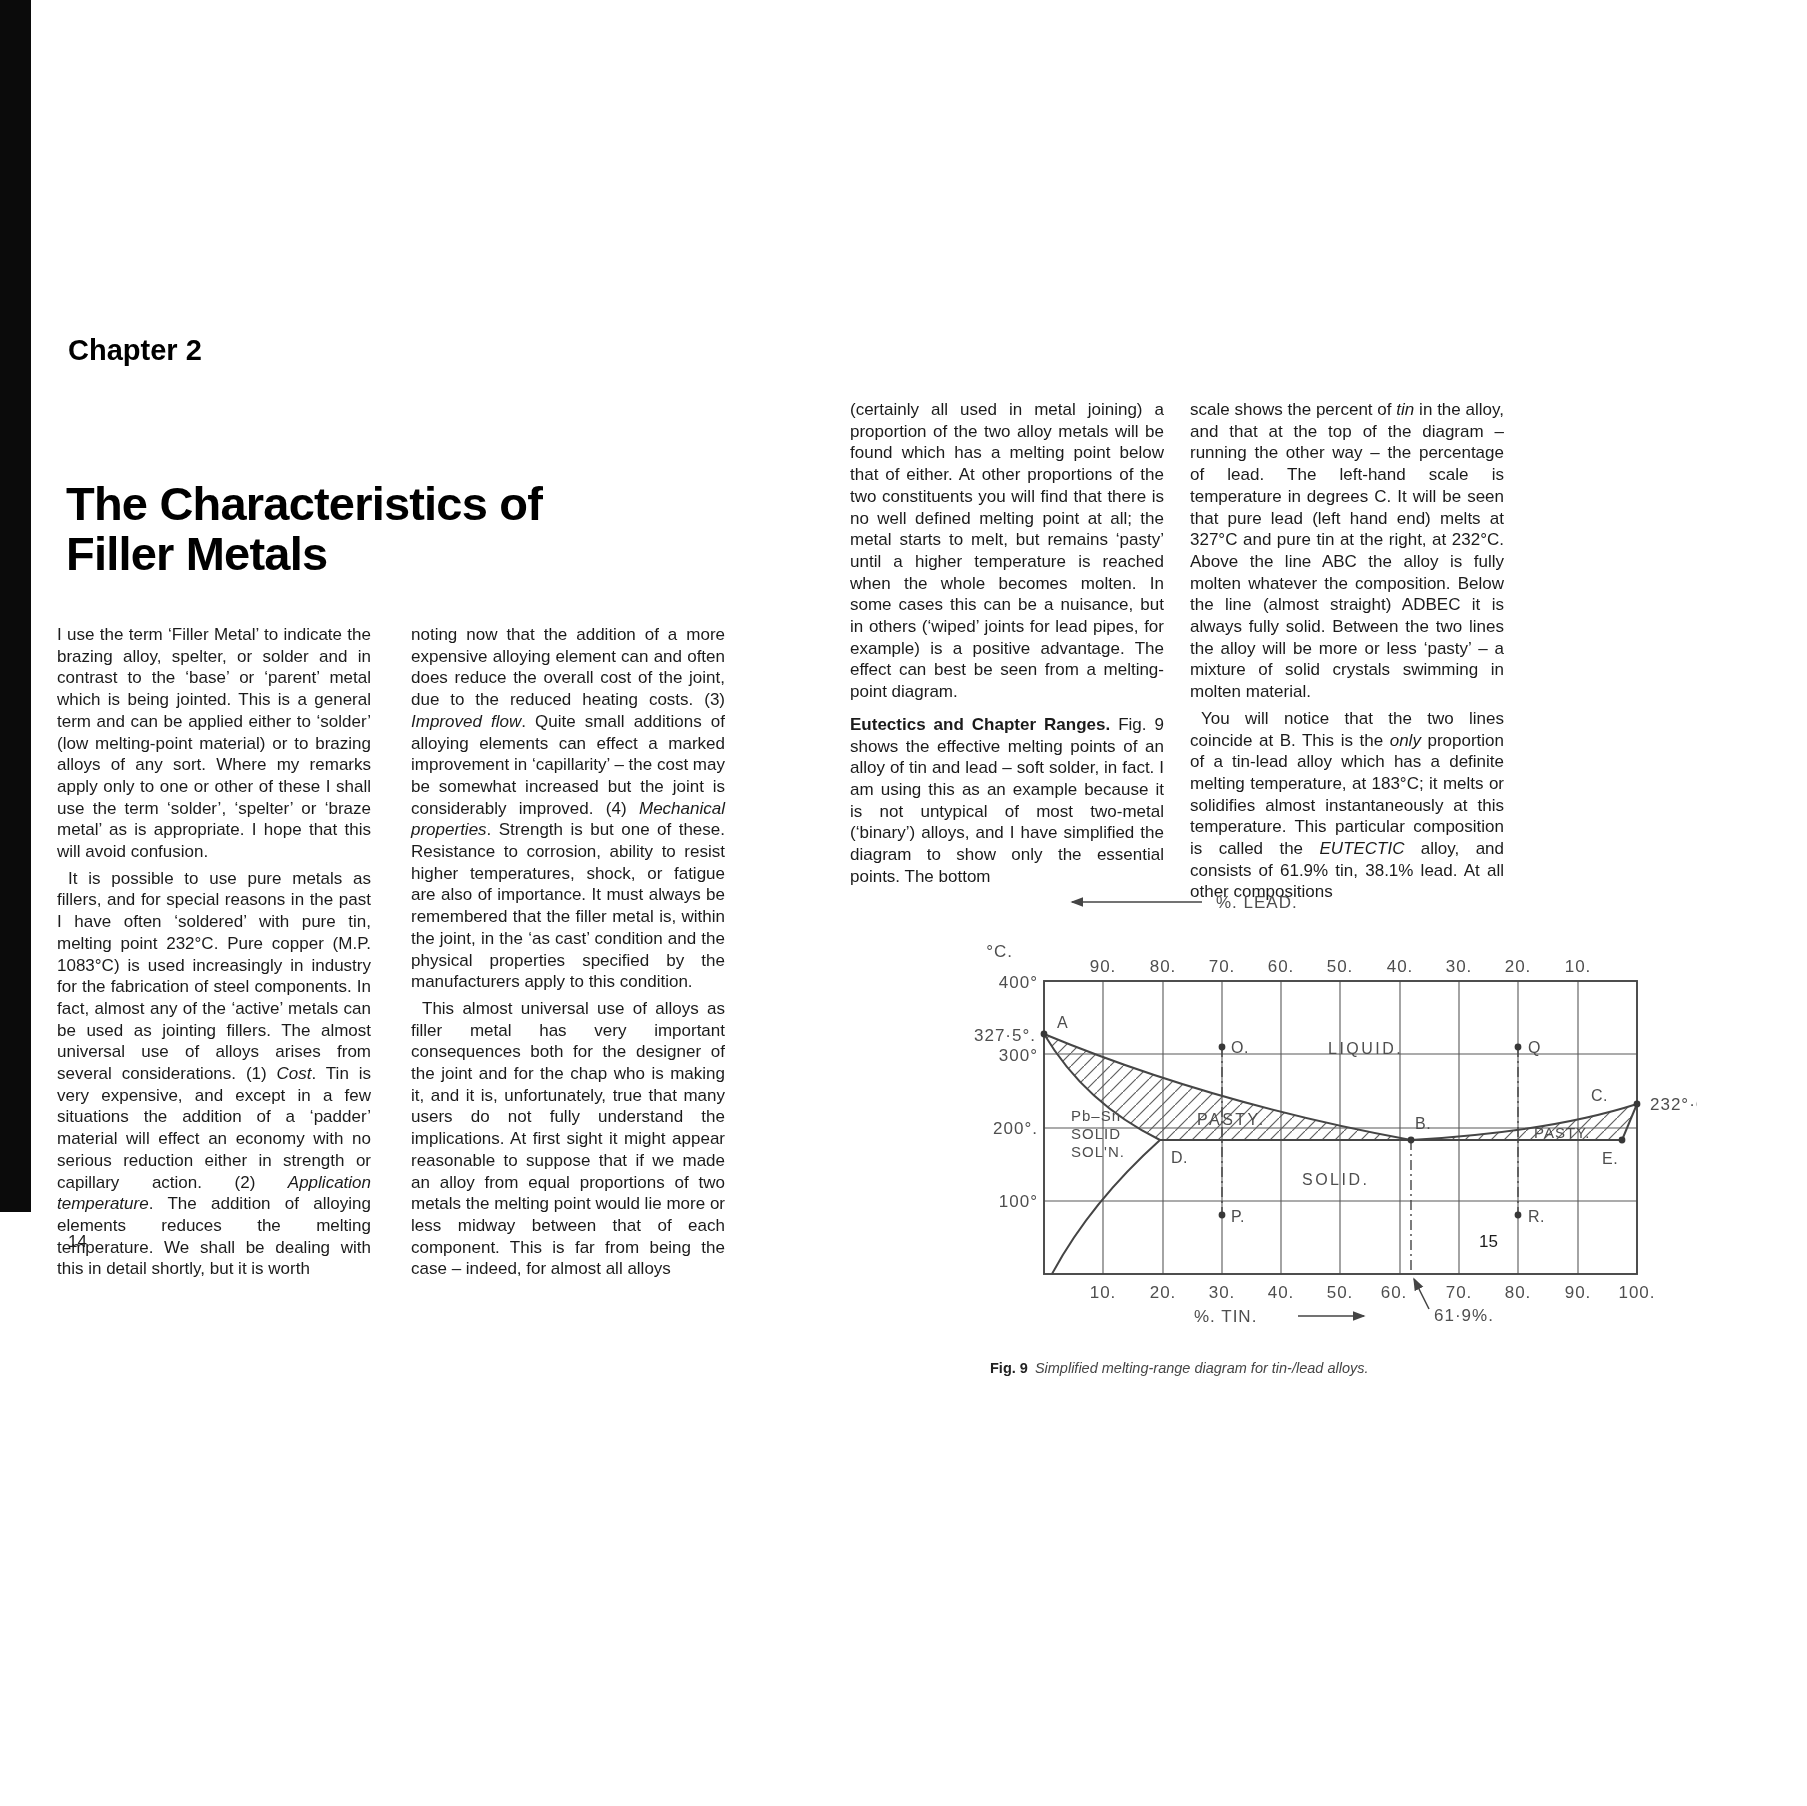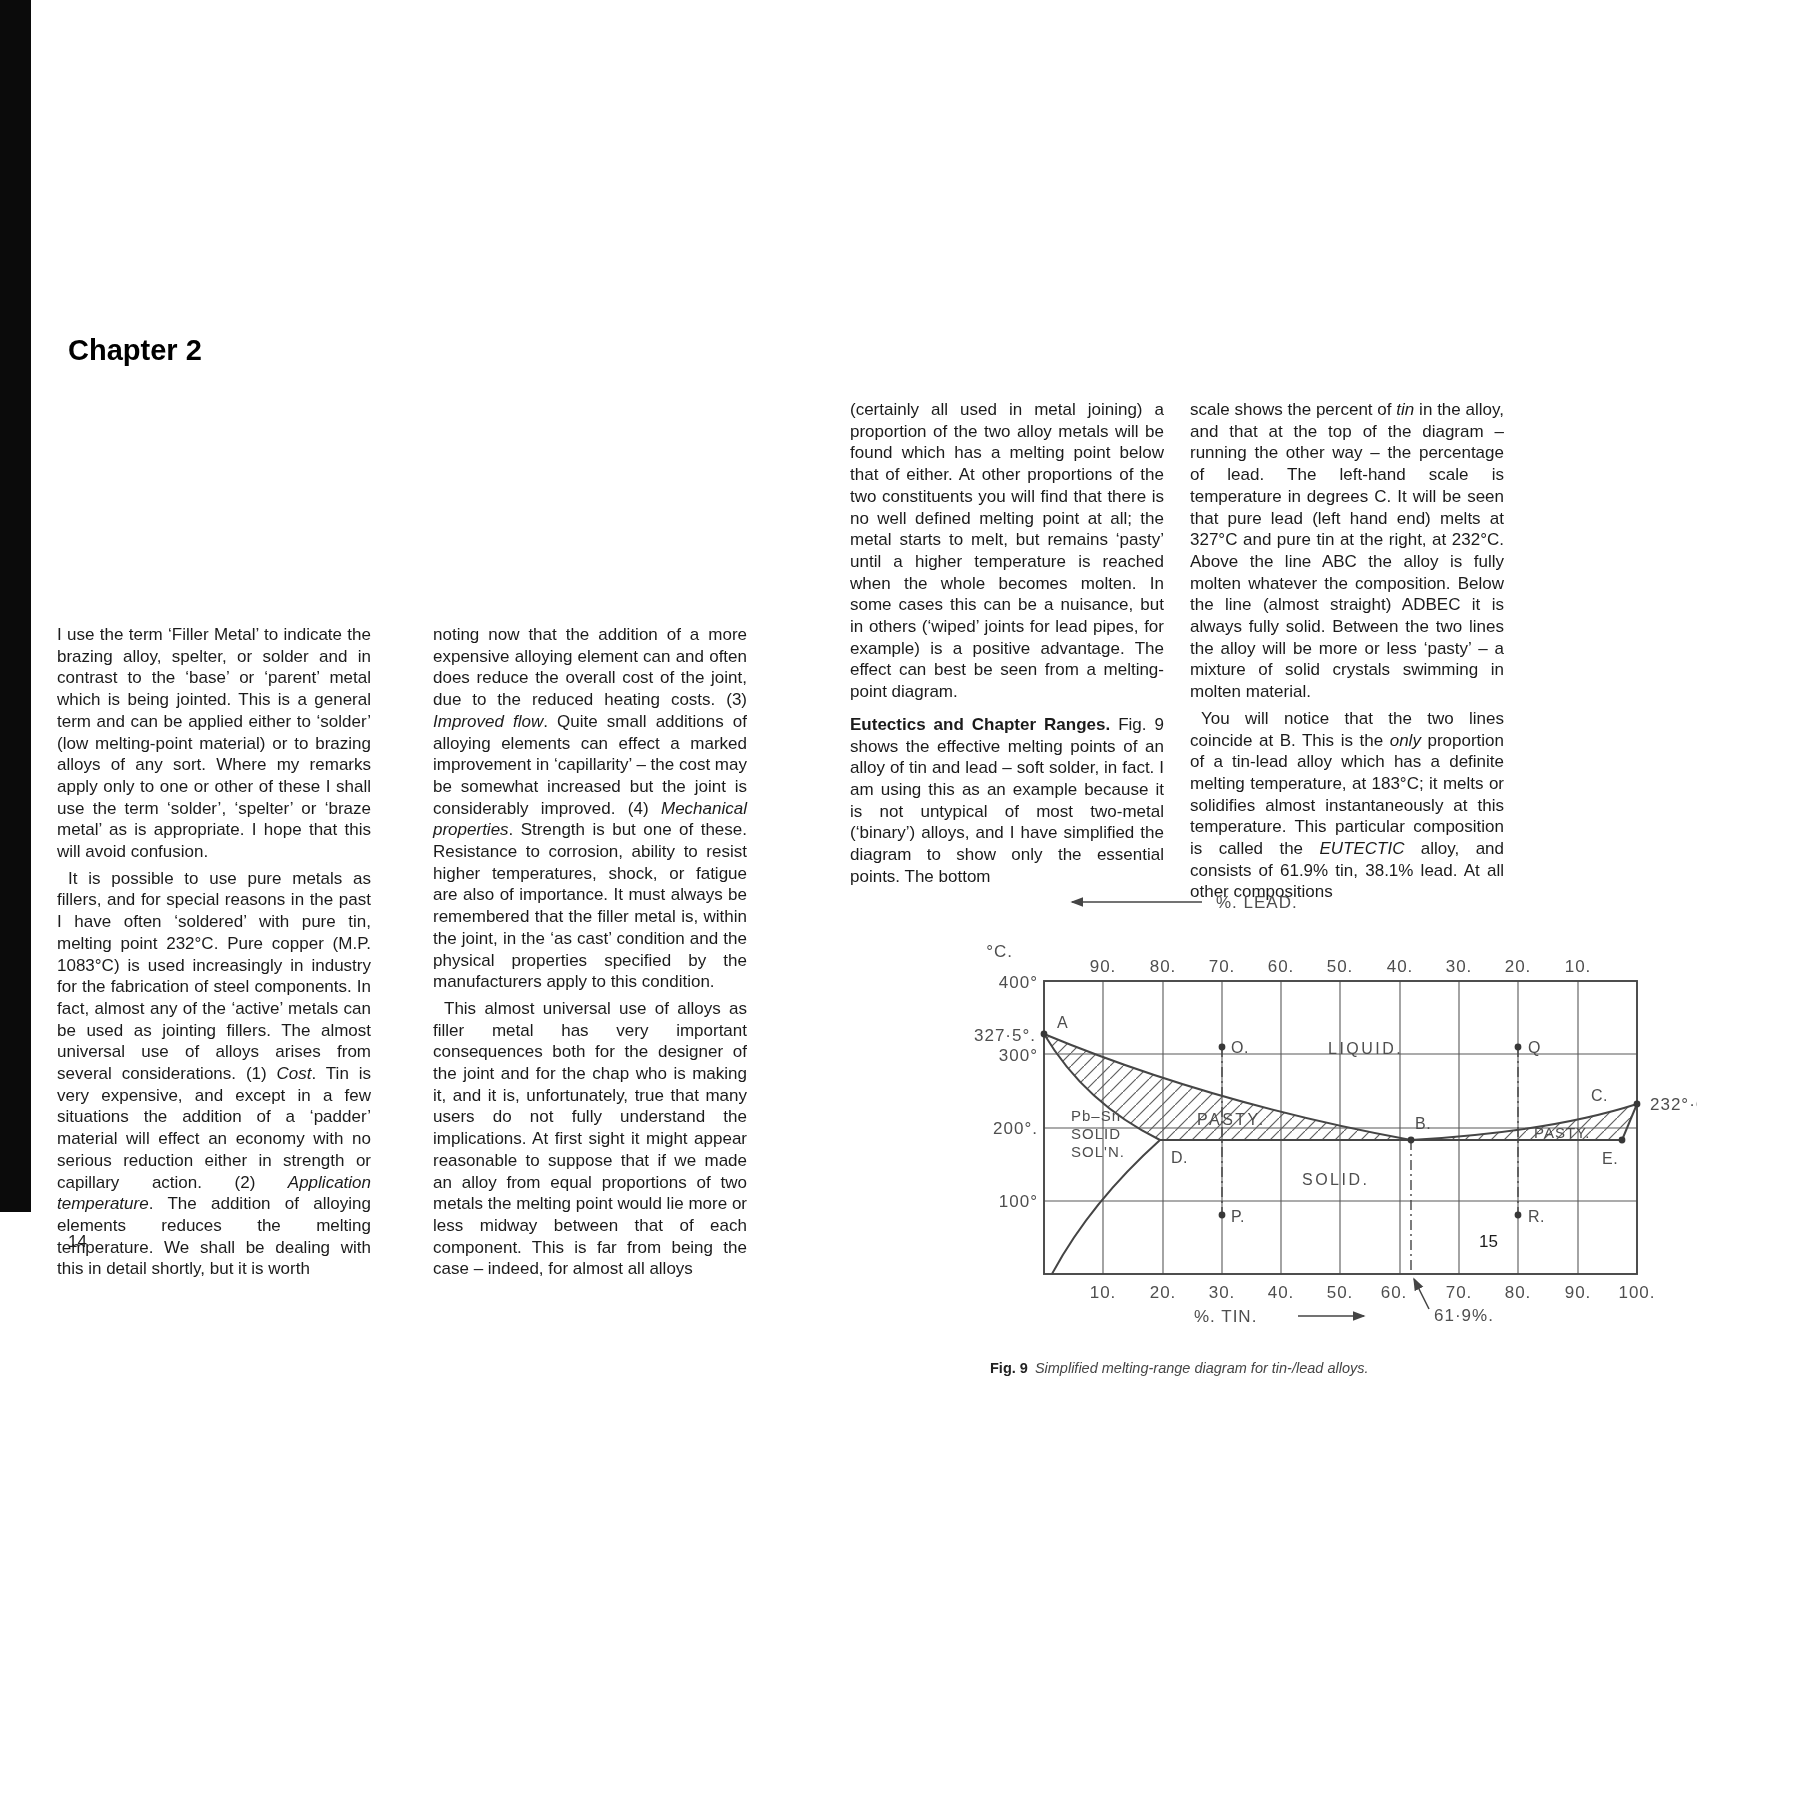--- a/index.html
+++ b/index.html
@@ -7,21 +7,21 @@
           font-family:"Liberation Sans",sans-serif;overflow:hidden;text-decoration:underline;}
   .spine{position:absolute;left:0;top:0;width:31px;height:1212px;background:#0b0b0b;}
   .chapter{position:absolute;left:68px;top:334px;font-size:29px;font-weight:bold;color:#000;}
   .title{position:absolute;left:66px;top:479px;font-size:47px;font-weight:bold;color:#000;
          line-height:50px;letter-spacing:-0.8px;}
   .col{position:absolute;width:324px;text-align:justify;font-size:17px;line-height:21.7px;color:#1b1b1b;}
   .col p{margin:5px;padding:0;}
   .col p.indent{text-indent:11px;}
   .col p.gap{margin-top:11px;}
   #lc1{left:52px;top:619px;}
-  #lc2{left:428px;top:619px;}
+  #lc2{left:406px;top:619px;}
   #rc1{left:845px;top:394px;}
   #rc2{left:1185px;top:394px;}
   .pagenum{position:absolute;top:1232px;font-size:17px;color:#1b1b1b;text-align:center;}
   #pn14{left:68px;}
   #pn15{left:1479px;}
   .fig{position:absolute;left:850px;top:858px;width:890px;height:482px;}
   .caption{position:absolute;left:962px;top:1360px;font-size:14.5px;color:#454545;white-space:nowrap;}
   .caption .cl{font-weight:bold;color:#222;margin-right:7px;font-style:normal;margin-left:28px;}
   .caption .ct{font-style:italic;}
   
@@ -31,20 +31,24 @@
   .fpt{font-size:16px;letter-spacing:0.5px;}
 </style>
 </head>
 <body>
 
 <div class="spread">
 
   <div class="spine"></div>
 
   <div class="chapter">Chapter 2</div>
+  <div class="title">
+    <div>The Characteristics of</div>
+    <div>Filler Metals</div>
+  </div>
 
   <div class="col" id="lc1">
     <p>I use the term ‘Filler Metal’ to indicate the brazing alloy, spelter, or solder and in contrast to the ‘base’ or ‘parent’ metal which is being jointed. This is a general term and can be applied either to ‘solder’ (low melting-point material) or to brazing alloys of any sort. Where my remarks apply only to one or other of these I shall use the term ‘solder’, ‘spelter’ or ‘braze metal’ as is appropriate. I hope that this will avoid confusion.</p>
     <p class="indent">It is possible to use pure metals as fillers, and for special reasons in the past I have often ‘soldered’ with pure tin, melting point 232°C. Pure copper (M.P. 1083°C) is used increasingly in industry for the fabrication of steel components. In fact, almost any of the ‘active’ metals can be used as jointing fillers. The almost universal use of alloys arises from several considerations. (1) <i>Cost</i>. Tin is very expensive, and except in a few situations the addition of a ‘padder’ material will effect an economy with no serious reduction either in strength or capillary action. (2) <i>Application temperature</i>. The addition of alloying elements reduces the melting temperature. We shall be dealing with this in detail shortly, but it is worth</p>
   </div>
   <div class="col" id="lc2">
     <p>noting now that the addition of a more expensive alloying element can and often does reduce the overall cost of the joint, due to the reduced heating costs. (3) <i>Improved flow</i>. Quite small additions of alloying elements can effect a marked improvement in ‘capillarity’ – the cost may be somewhat increased but the joint is considerably improved. (4) <i>Mechanical properties</i>. Strength is but one of these. Resistance to corrosion, ability to resist higher temperatures, shock, or fatigue are also of importance. It must always be remembered that the filler metal is, within the joint, in the ‘as cast’ condition and the physical properties specified by the manufacturers apply to this condition.</p>
     <p class="indent">This almost universal use of alloys as filler metal has very important consequences both for the designer of the joint and for the chap who is making it, and it is, unfortunately, true that many users do not fully understand the implications. At first sight it might appear reasonable to suppose that if we made an alloy from equal proportions of two metals the melting point would lie more or less midway between that of each component. This is far from being the case – indeed, for almost all alloys</p>
   </div>
 

